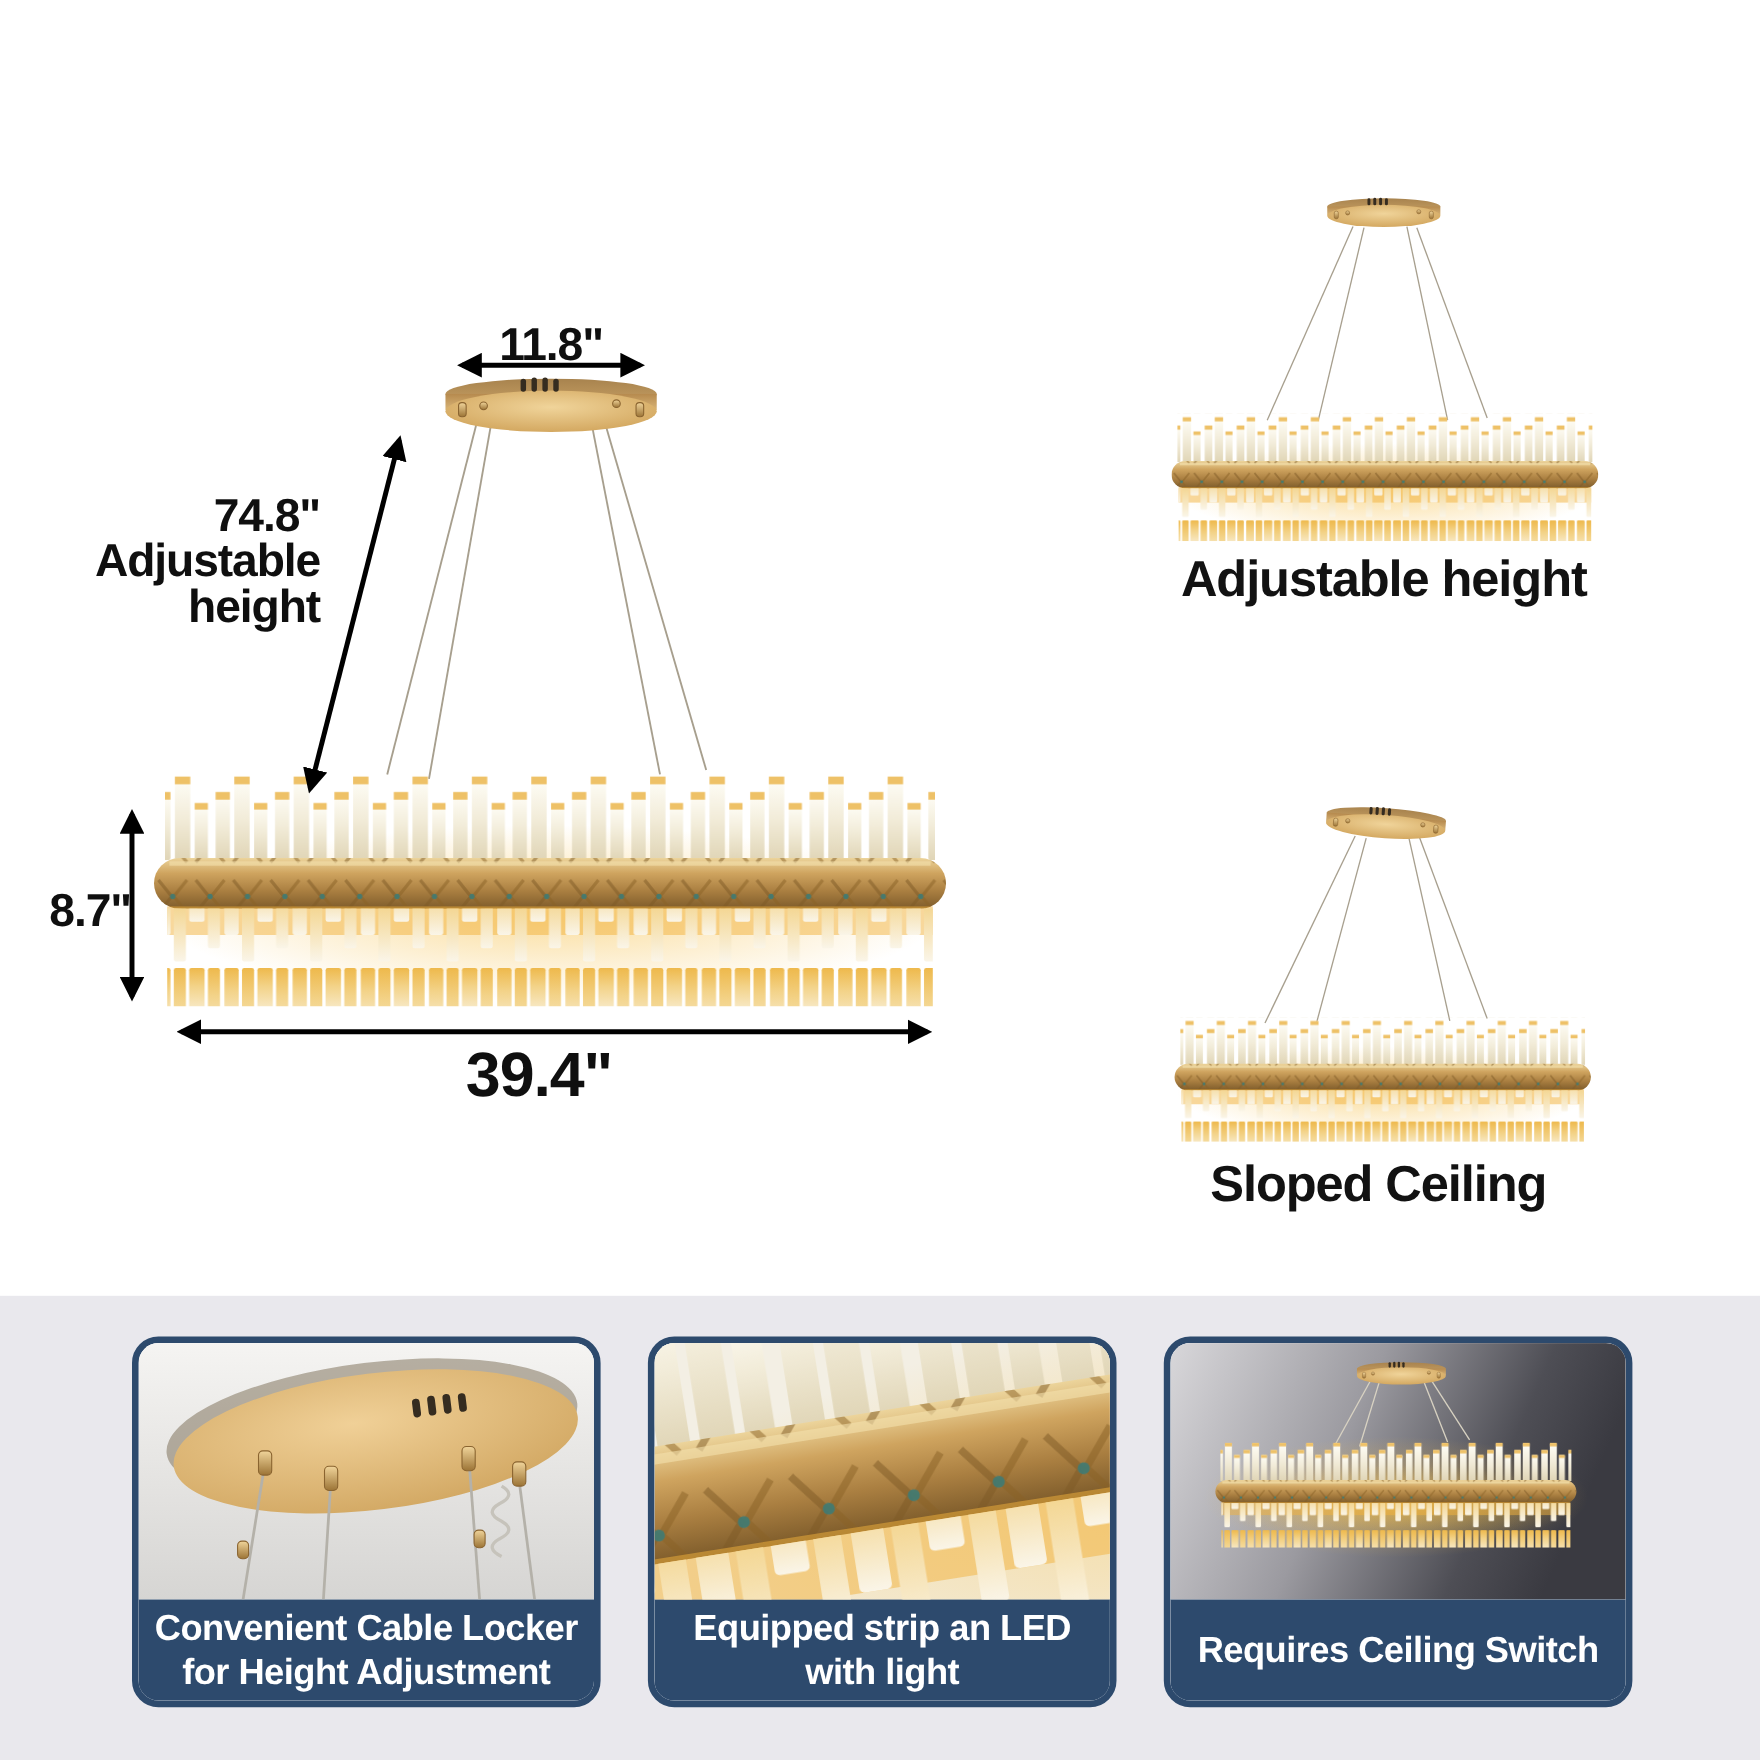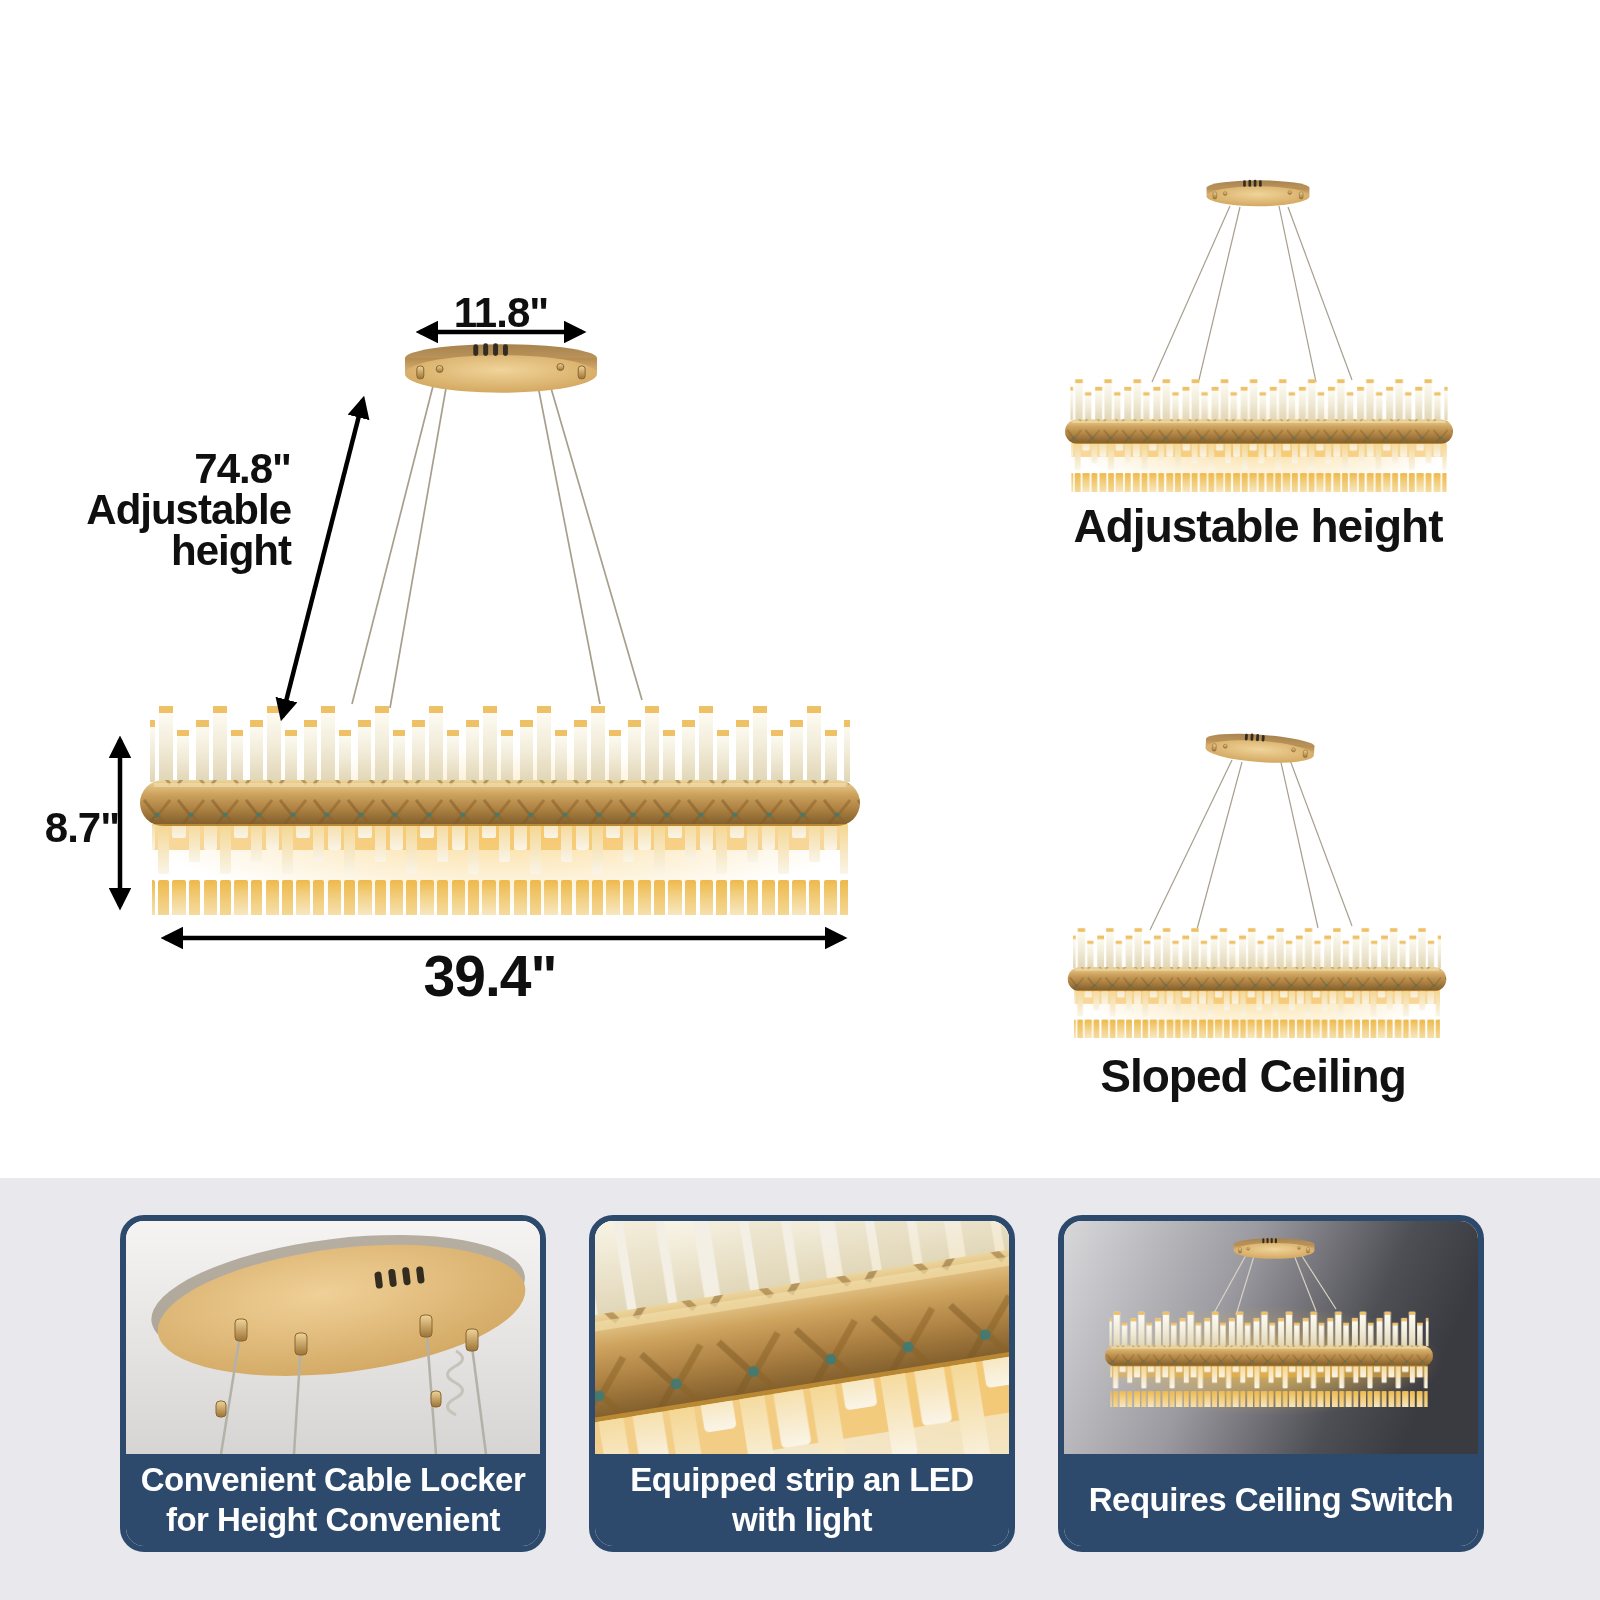--- a/index.html
+++ b/index.html
@@ -214,21 +214,21 @@
           <rect x="169" y="112" width="12" height="22" rx="4"></rect>
           <rect x="294" y="94" width="12" height="22" rx="4"></rect>
           <rect x="340" y="108" width="12" height="22" rx="4"></rect>
           <rect x="90" y="180" width="10" height="16" rx="4"></rect>
           <rect x="305" y="170" width="10" height="16" rx="4"></rect>
         </g>
         <path d="M330,130 q14,8 -2,16 q-14,8 2,16 q14,8 -2,16 q-14,8 2,16" fill="none" stroke="#c6c3bb" stroke-width="3"></path>
       </svg>
       <div class="card-caption">
         <span>Convenient Cable Locker</span>
-        <span>for Height Convenient</span>
+        <span>for Height Adjustment</span>
       </div>
     </div>
 
     <div class="feature-card card-2">
       <svg class="card-photo" viewBox="0 0 414 233">
         <rect width="414" height="233" fill="#f3efe4"></rect>
         <use href="#chanBody" x="0" y="0" width="720" height="215" transform="rotate(-9 207 116) translate(-120,-122) scale(2.3)"></use>
       </svg>
       <div class="card-caption">
         <span>Equipped strip an LED</span>

